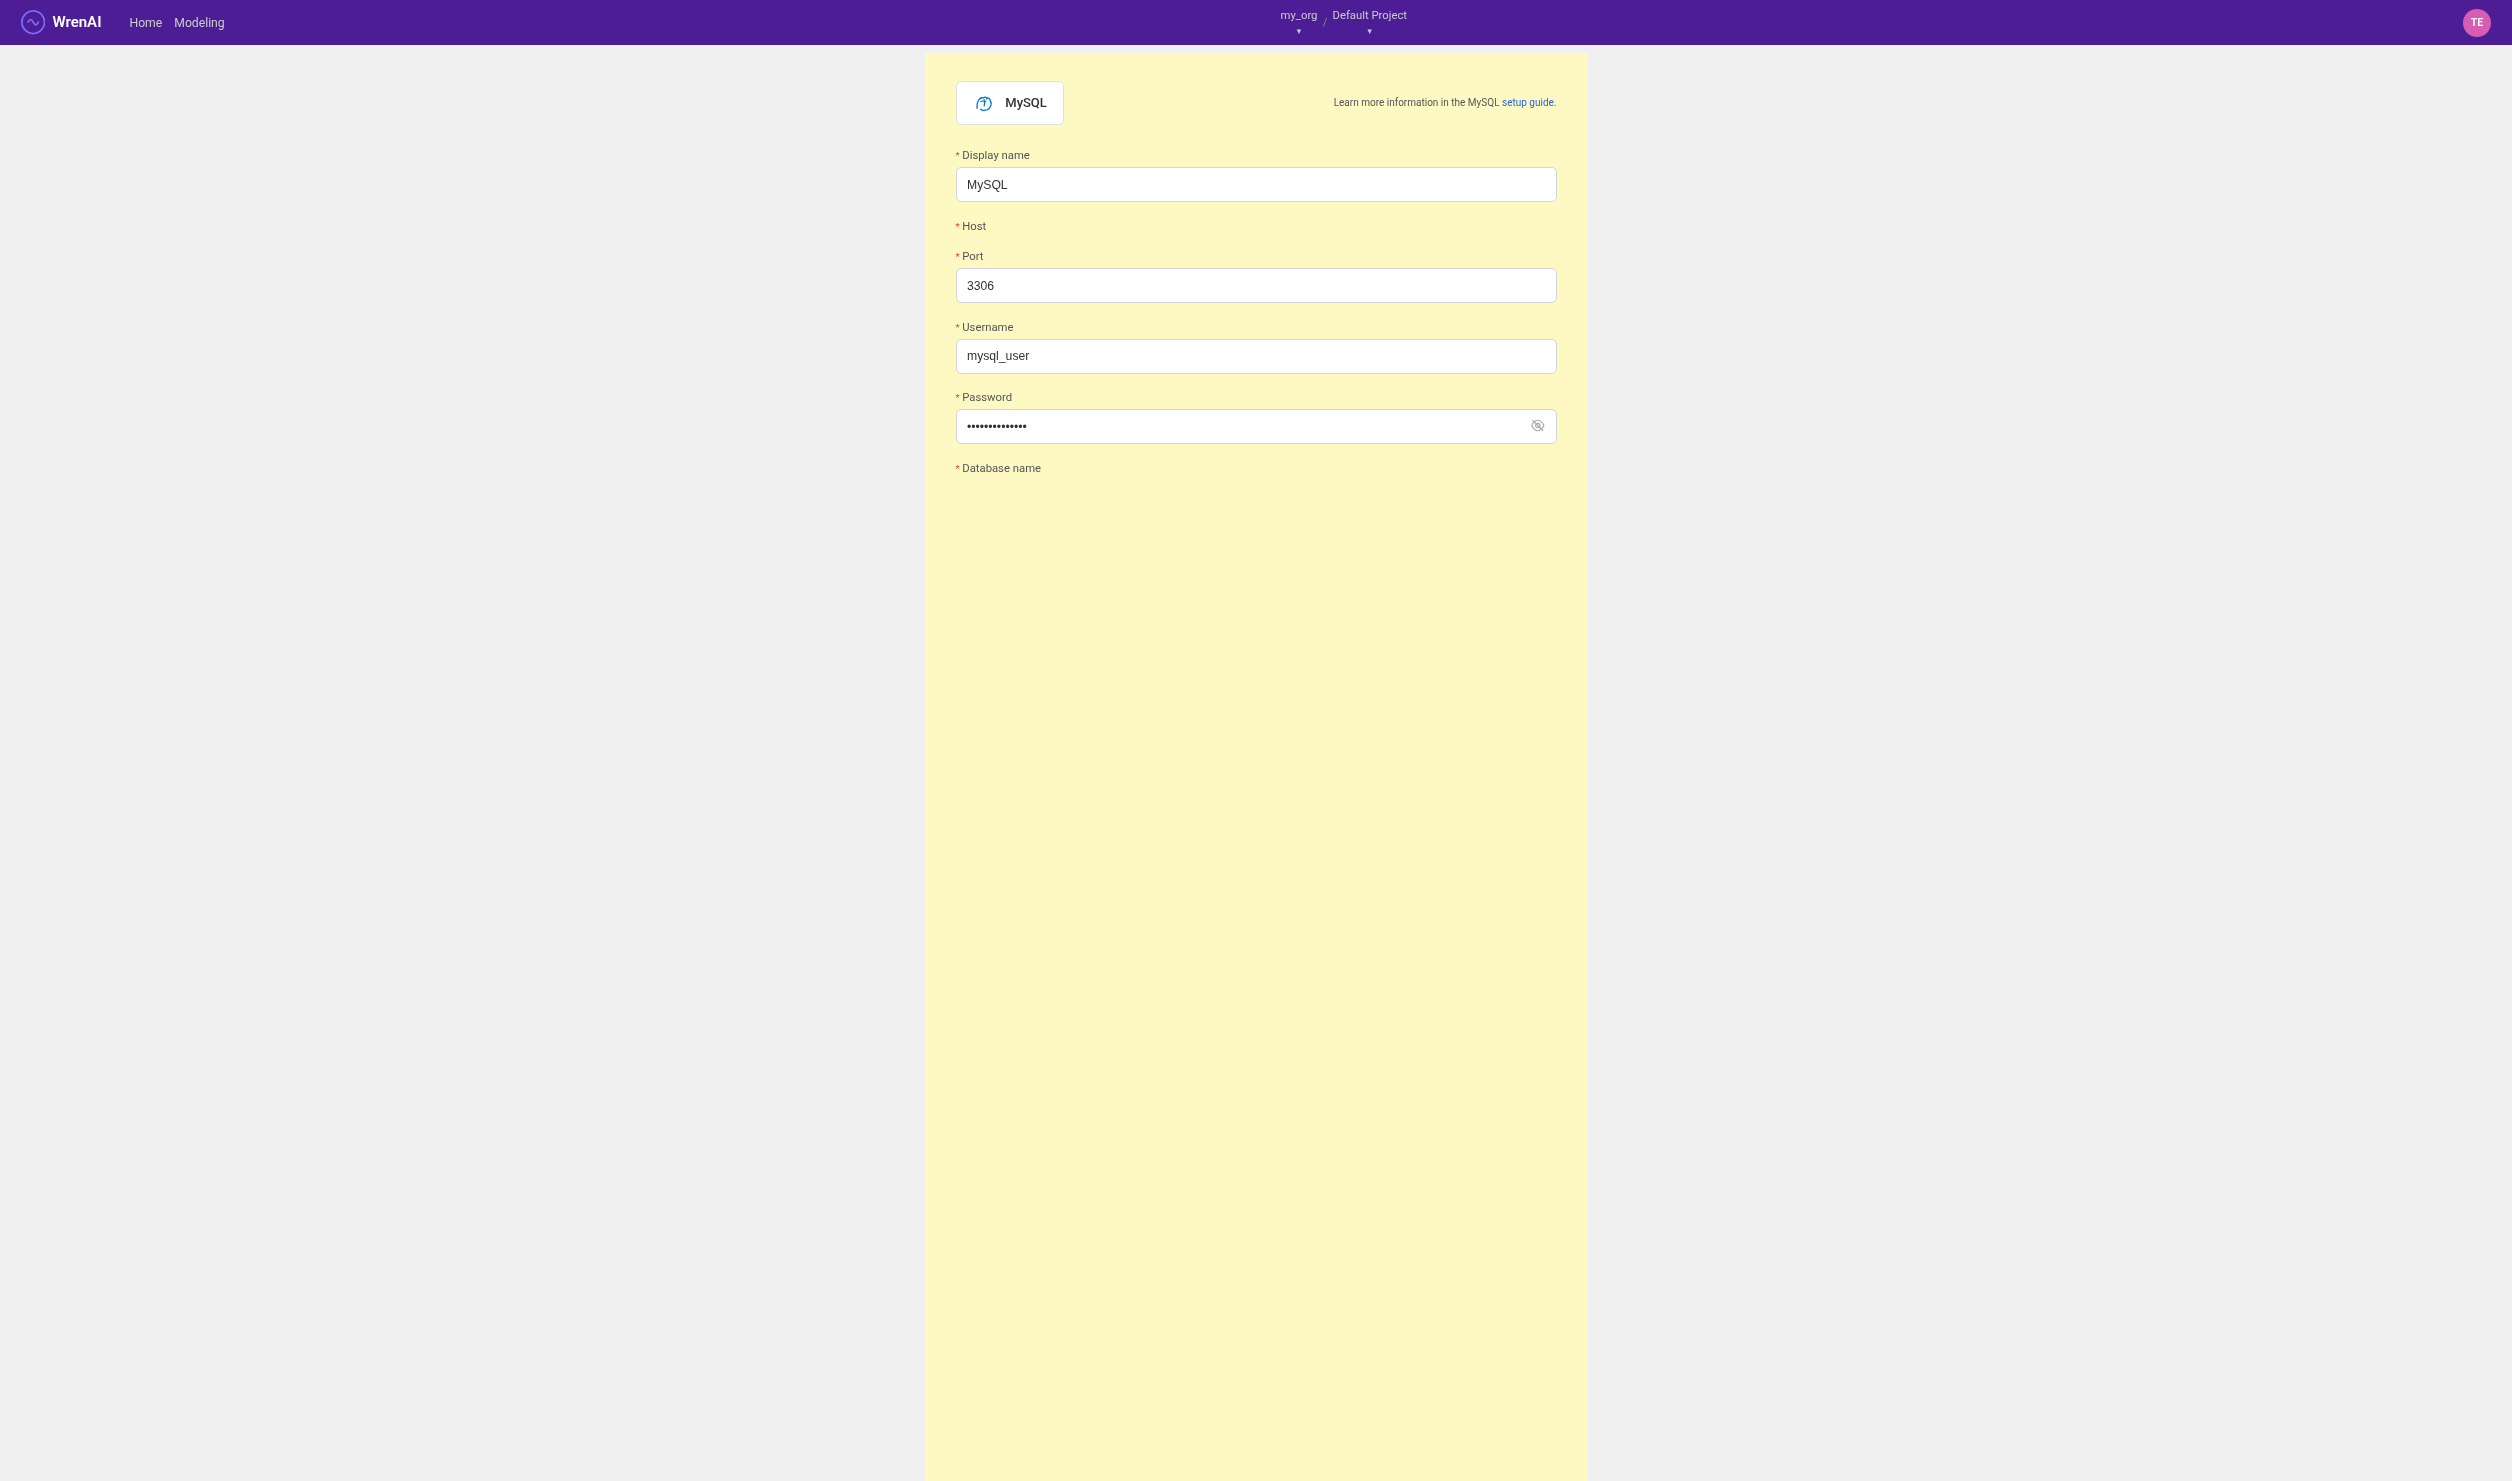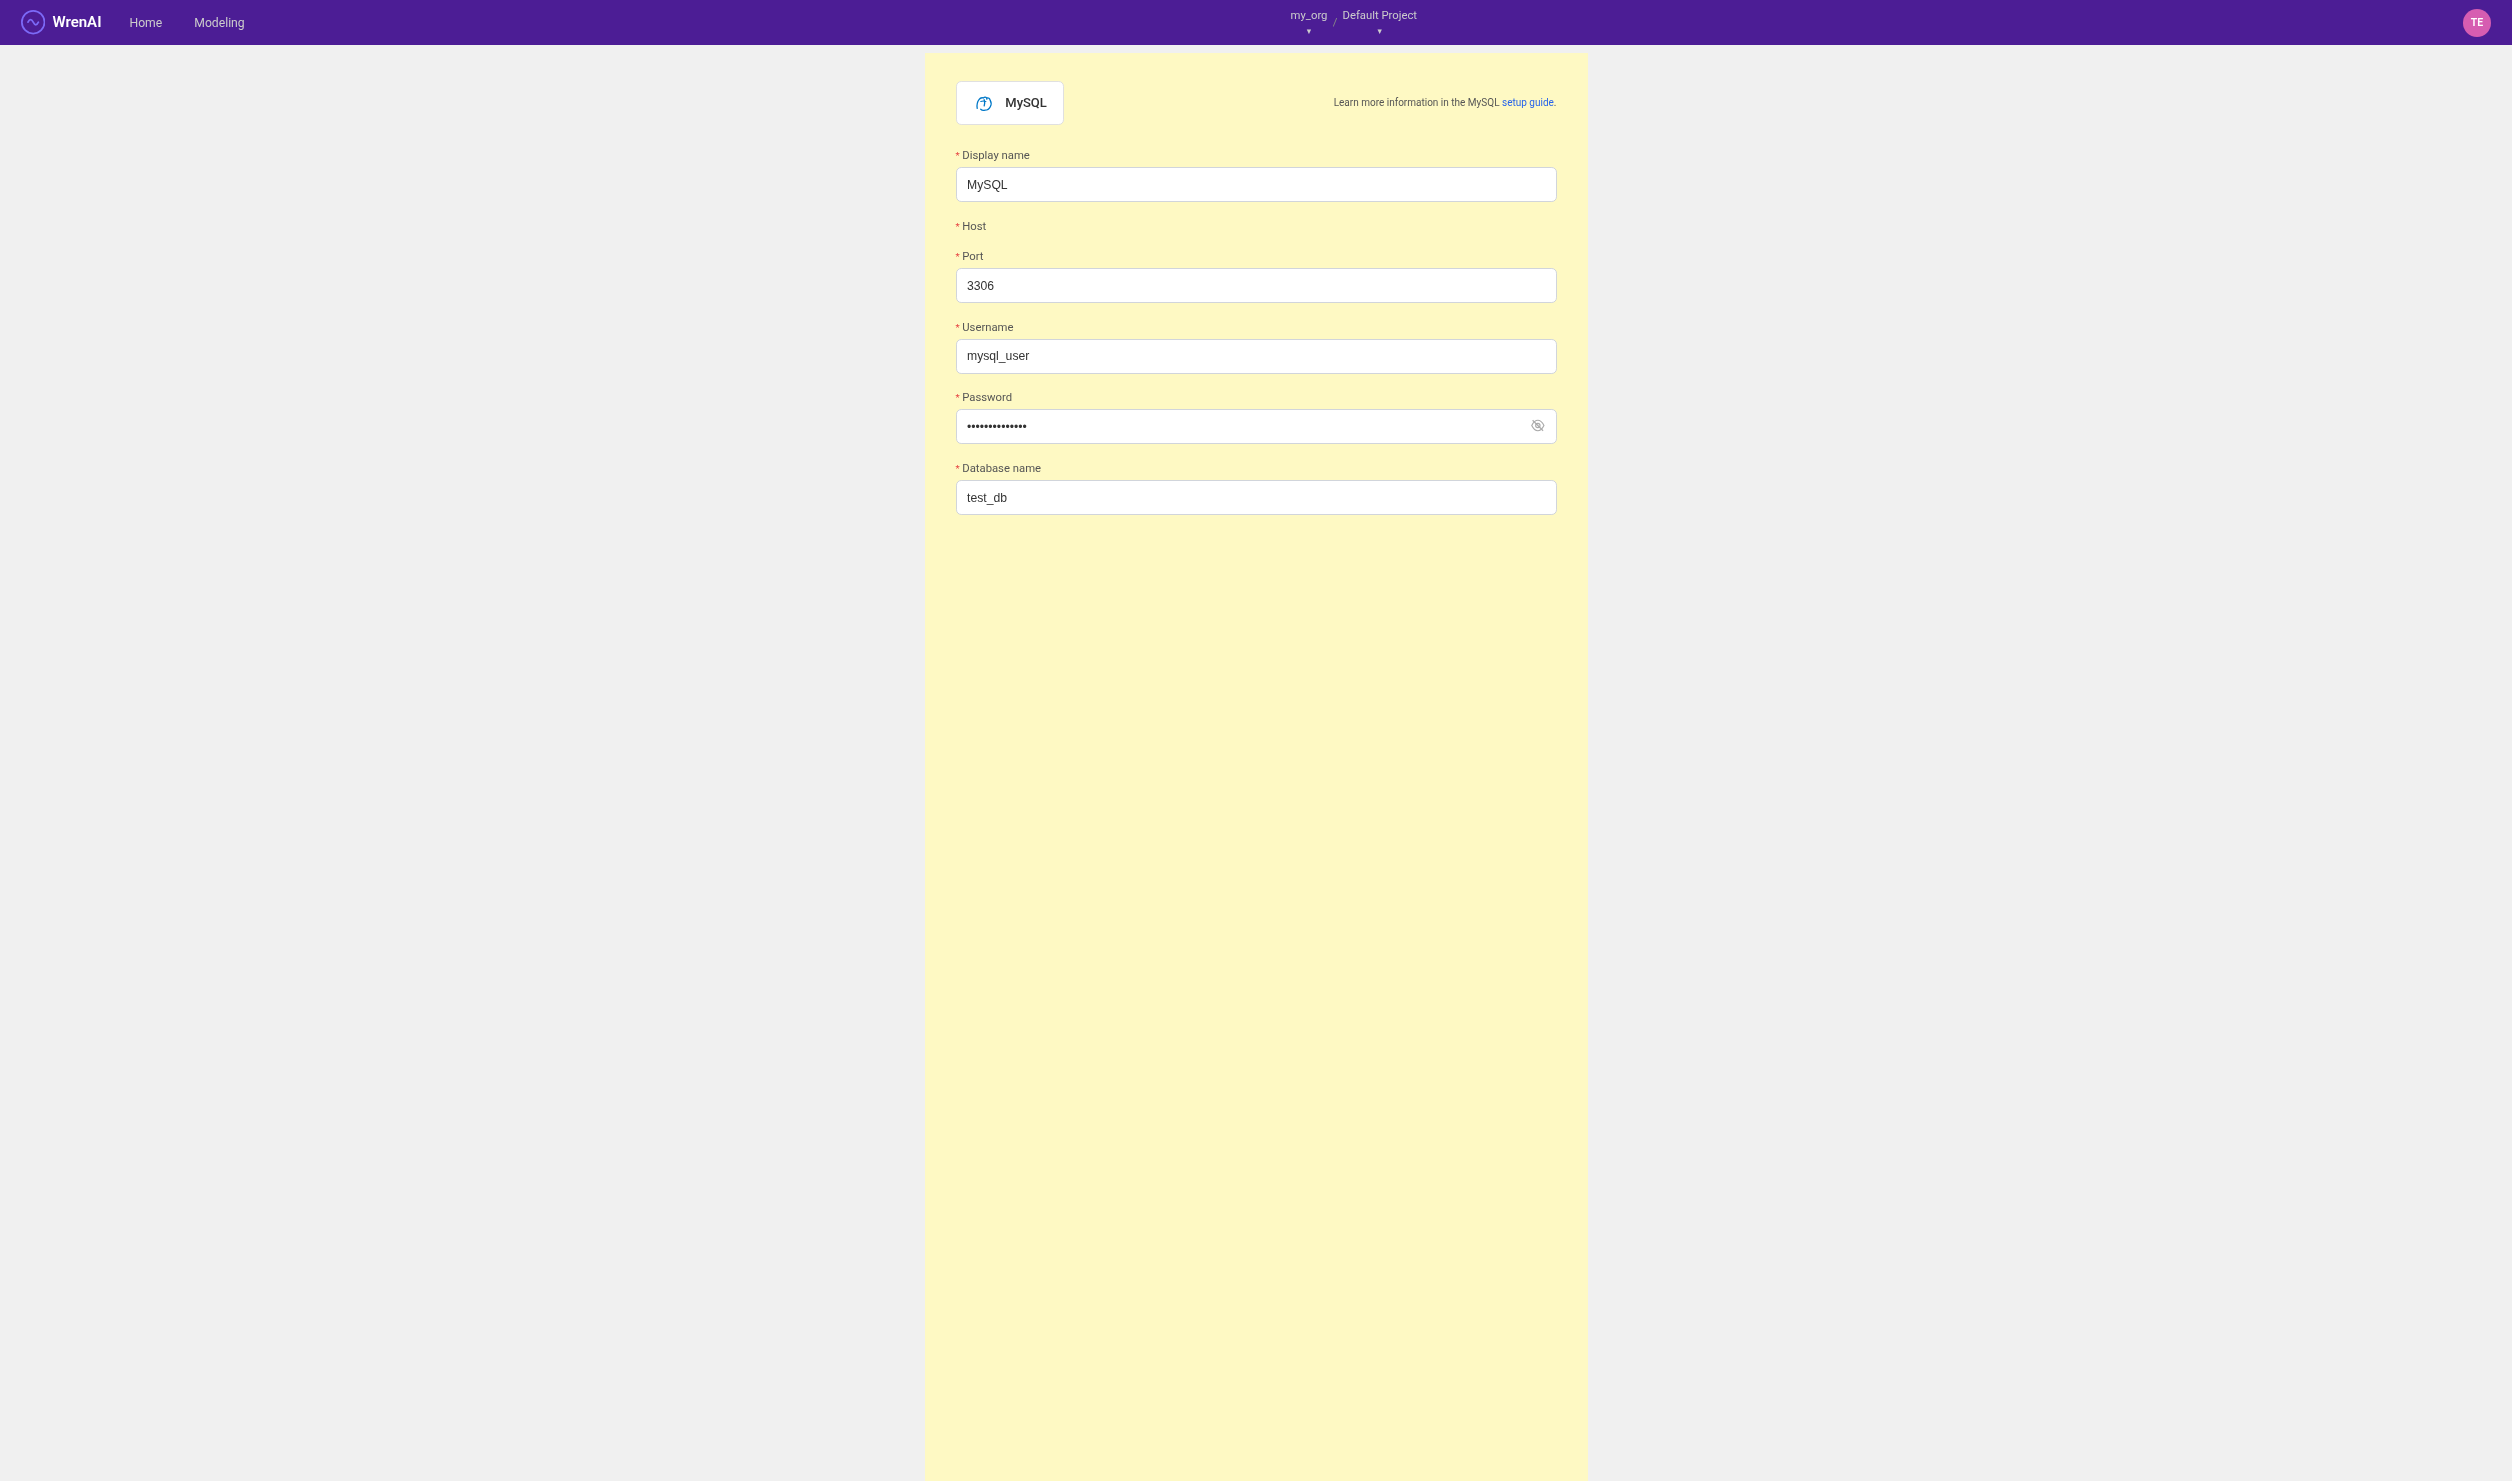--- a/index.html
+++ b/index.html
@@ -25,21 +25,21 @@
       color: #fff;
       font-weight: 600;
       font-size: 15px;
     }
     .brand-icon {
       width: 24.4px;
       height: 24.4px;
     }
     .navbar-links {
       display: flex;
-      gap: 32px;
+      gap: 12px;
     }
     .nav-link {
       color: #ccc;
       font-size: 12.2px;
       cursor: pointer;
       text-decoration: none;
     }
     .navbar-center {
       flex: 1;
       display: flex;
@@ -275,19 +275,18 @@
           </svg>
         </span>
       </div>
     </div>
 
     <div class="form-group">
       <div class="form-label">
         <span class="required-star">*</span>
         <span>Database name</span>
       </div>
-      <input class="form-input" type="text" value="test_db" style="">
     </div>
 
   </div>
 
 </div>
 
 
 </body></html>

